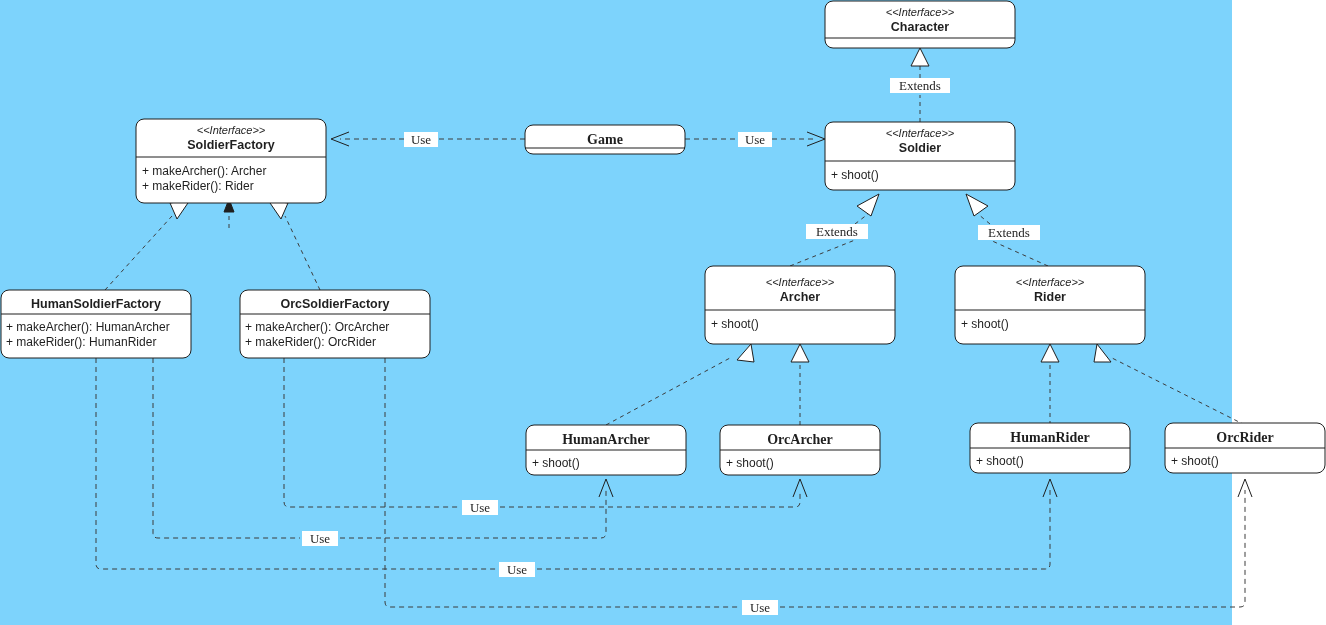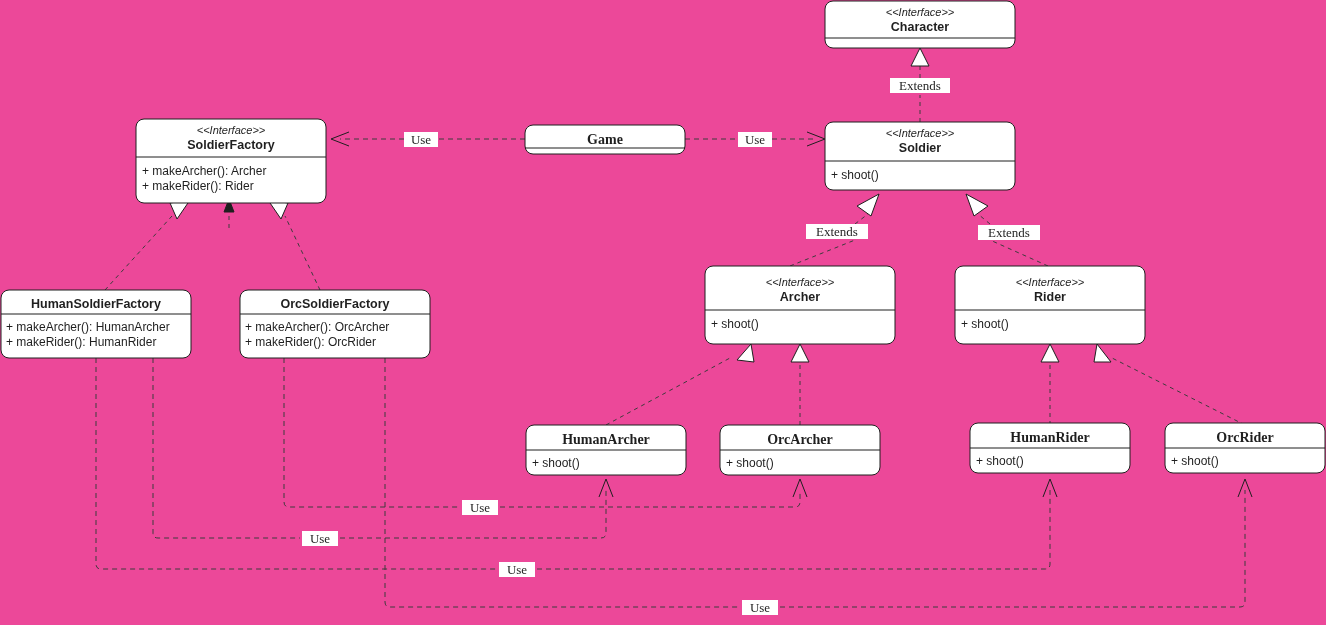--- a/index.html
+++ b/index.html
@@ -8,23 +8,23 @@
     background: #ffffff;
   }
   body {
     width: 1326px;
     height: 625px;
     font-family: "Liberation Sans", sans-serif;
     overflow: hidden;
   }
   #diagram-canvas {
     position: relative;
-    width: 1326px;
+    width: 1232px;
     height: 625px;
-    background: #ec4899;
+    background: #7dd3fc;
   }
   svg.uml {
     position: absolute;
     left: 0;
     top: 0;
     width: 1326px;
     height: 625px;
   }
   .box-rect {
     fill: #ffffff;

